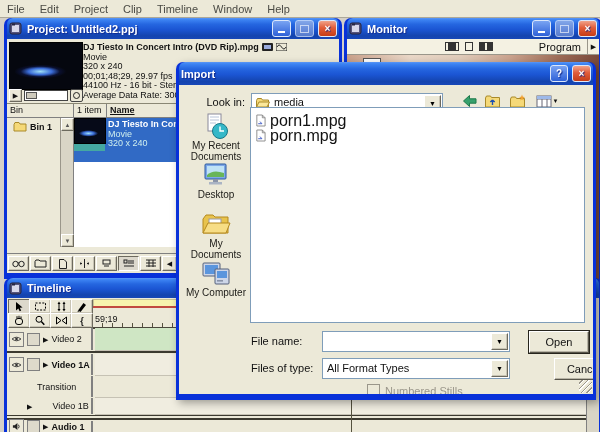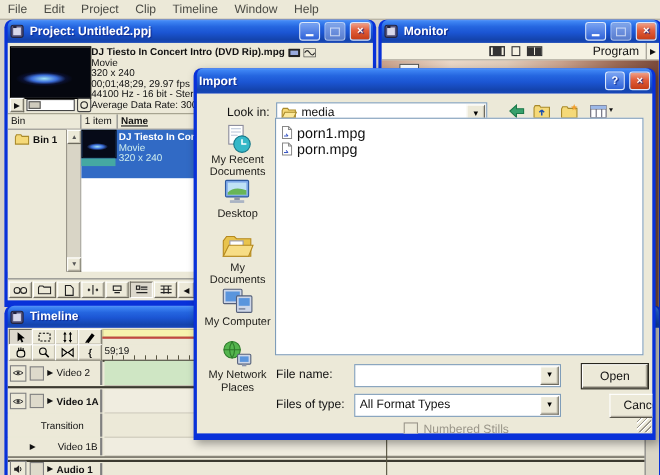--- a/index.html
+++ b/index.html
@@ -38,21 +38,21 @@
   .pv-strip{position:absolute;left:0;top:0;right:0;height:64px;border-bottom:1px solid #8a8774;}
   .pv-thumb{position:absolute;left:2px;top:3px;width:72px;height:46px;border:1px solid #000;
             background:radial-gradient(ellipse 26px 7px at 42% 62%,#9fe0f5,#3a6cd8 45%,#0a1030 75%,#05070f 100%);}
   .pv-trans{position:absolute;left:2px;top:51px;width:74px;height:11px;display:flex;align-items:center;gap:2px;}
   .pv-play{width:11px;height:11px;font-size:7px;}
   .pv-slider{flex:1;height:9px;background:#fff;border:1px solid #444;position:relative;}
   .pv-handle{position:absolute;left:1px;top:1px;width:9px;height:5px;background:#cfcbbd;border:1px solid #555;}
   .pv-loop{width:11px;height:11px;border:1px solid #444;border-radius:2px;display:flex;align-items:center;justify-content:center;background:#ece9d8;}
   .pv-loop i{display:block;width:5px;height:5px;border:1px solid #222;border-radius:50%;}
   .pv-info{position:absolute;left:76px;top:4px;right:2px;line-height:9.5px;}
-  .pv-title{font-weight:bold;display:flex;gap:3px;align-items:center;white-space:nowrap;}
+  .pv-title{font-weight:bold;display:flex;gap:3px;white-space:nowrap;}
   .mini-ic{display:inline-block;}
   .bin-hdr{position:absolute;left:0;top:65px;right:0;height:13px;display:flex;background:#ece9d8;
            border-bottom:1px solid #808080;font-size:9px;}
   .bin-hdr div{border-right:1px solid #808080;padding:1px 3px;}
   .bh1{width:60px;} .bh2{width:26px;} .bh3{flex:1;text-decoration:underline;font-weight:bold;}
   .bin-tree{position:absolute;left:0;top:79px;width:66px;bottom:26px;background:#ece9d8;border-right:1px solid #808080;}
   .bin-row{display:flex;align-items:center;gap:3px;padding:3px 0 0 6px;font-weight:bold;}
   .tree-sb{position:absolute;right:0;top:0;width:12px;bottom:0;background:#d9d5c6;border-left:1px solid #9a968a;}
   .sb-a{position:absolute;left:0;width:11px;height:11px;font-size:6px;color:#555;}
   .bin-list{position:absolute;left:67px;top:79px;right:0;bottom:26px;background:#fff;}
@@ -107,21 +107,21 @@
   #impdlg .win-body{height:309px;font-size:11px;}
   .lk-label{position:absolute;left:14px;top:11px;width:52px;text-align:right;}
   .lk-combo{position:absolute;left:72px;top:8px;width:192px;height:18px;display:flex;align-items:center;gap:4px;padding-left:3px;box-sizing:border-box;}
   .lk-btn{position:absolute;right:1px;top:1px;width:15px;height:14px;}
   .nav-ic{position:absolute;top:7px;width:22px;height:18px;display:flex;align-items:center;justify-content:center;}
   .views-dd{font-size:6px;margin-left:1px;}
   .places{position:absolute;left:5px;top:26px;width:64px;bottom:8px;display:flex;flex-direction:column;padding-top:2px;}
   .place{height:49px;display:flex;flex-direction:column;align-items:center;text-align:center;font-size:10px;line-height:11px;color:#21201c;}
   .place svg{flex:0 0 auto;}
   .flist{position:absolute;left:71px;top:22px;width:335px;height:216px;background:#fff;border:1px solid #7f9db9;padding:5px 4px;box-sizing:border-box;}
-  .frow{display:flex;align-items:center;gap:4px;height:15px;font-size:13px;}
+  .frow{display:flex;align-items:center;gap:4px;height:15px;font-size:16px;}
   .fn-label{position:absolute;left:72px;width:75px;font-size:11px;}
   .fn-combo{position:absolute;left:143px;width:186px;height:19px;}
   .dlg-btn{position:absolute;left:350px;width:58px;height:20px;background:#ece9d8;border:1px solid;border-color:#fff #58554a #58554a #fff;
            box-shadow:inset -1px -1px 0 #b8b4a6;display:flex;align-items:center;justify-content:center;font-size:11px;text-align:right;}
   .dlg-btn.default{outline:1px solid #27251d;}
   .nstills{position:absolute;left:188px;top:299px;display:flex;align-items:center;gap:5px;color:#9a968a;}
   .nchk{width:11px;height:11px;background:#ece9d8;border:1px solid #9a968a;}
   .grip{position:absolute;right:1px;bottom:1px;width:13px;height:13px;
         background:repeating-linear-gradient(135deg,transparent 0 2px,#9a968a 2px 3px,#fff 3px 4px);}
   svg{display:block;}
@@ -496,30 +496,20 @@
         <div class="place">
           <svg width="30" height="27" viewBox="0 0 30 27">
               <rect x="2" y="3" width="17" height="13" rx="1" fill="#cdd6e8" stroke="#55607a"></rect>
               <rect x="4" y="5" width="13" height="9" fill="#5a95dd"></rect>
               <rect x="14" y="9" width="14" height="15" rx="1" fill="#cdd6e8" stroke="#55607a"></rect>
               <rect x="16" y="11" width="10" height="7" fill="#5a95dd"></rect>
               <rect x="16" y="20" width="6" height="1.6" fill="#8892a8"></rect>
             </svg>
           <span>My Computer</span>
         </div>
-        <div class="place">
-          <svg width="30" height="27" viewBox="0 0 30 27">
-              <circle cx="10" cy="9" r="7.5" fill="#54b54e" stroke="#2d7a2a"></circle>
-              <path d="M2.5 9 H17.5 M10 1.5 Q5.5 9 10 16.5 Q14.5 9 10 1.5" stroke="#2d7a2a" fill="none"></path>
-              <rect x="15" y="13" width="12" height="9" rx="1" fill="#cdd6e8" stroke="#55607a"></rect>
-              <rect x="17" y="15" width="8" height="5" fill="#5a95dd"></rect>
-              <rect x="19" y="22" width="4" height="2" fill="#8892a8"></rect>
-            </svg>
-          <span>My Network Places</span>
-        </div>
       </div>
 
       <div class="flist">
         <div class="frow">
           <svg width="11" height="13" viewBox="0 0 12 14">
               <path d="M2 1 H8 L11 4 V13 H2 Z" fill="#fff" stroke="#888"></path>
               <path d="M8 1 V4 H11" fill="none" stroke="#888"></path>
               <path d="M3.5 10.5 H7.5 M7.5 10.5 L5.5 8.2" stroke="#3a57c4" fill="none"></path>
             </svg>
           <span>porn1.mpg</span>

